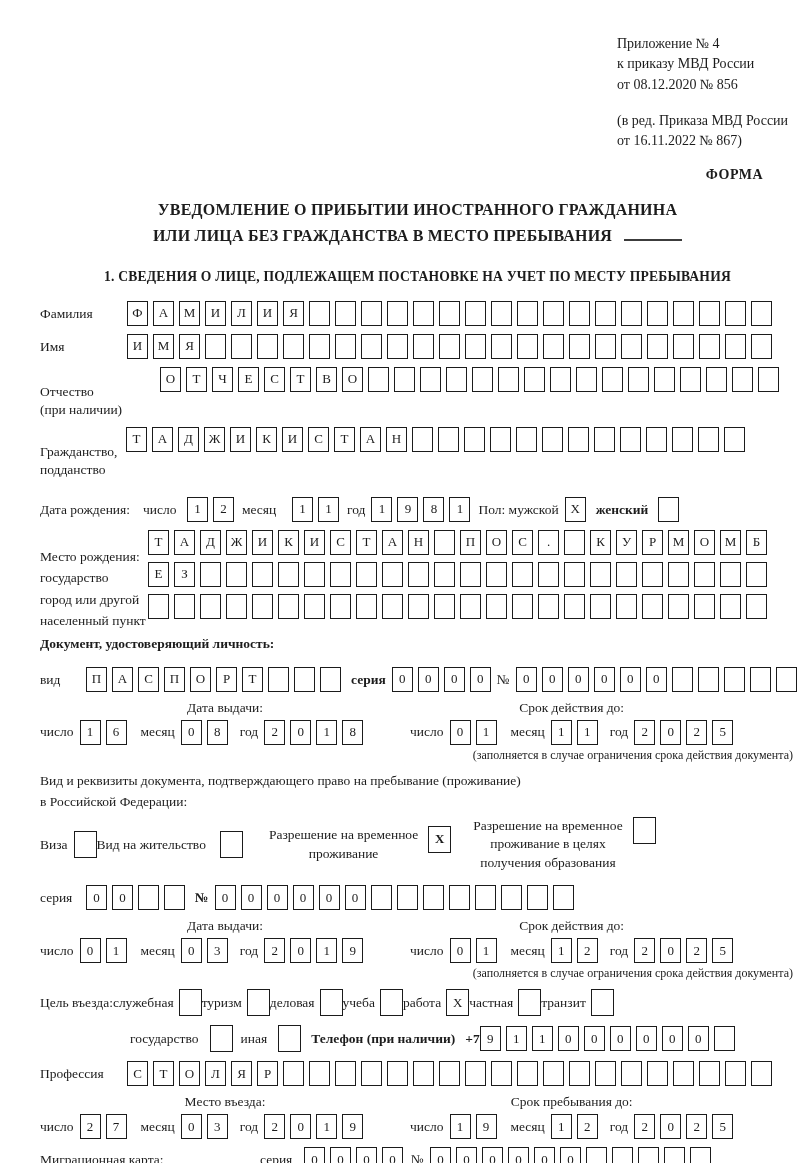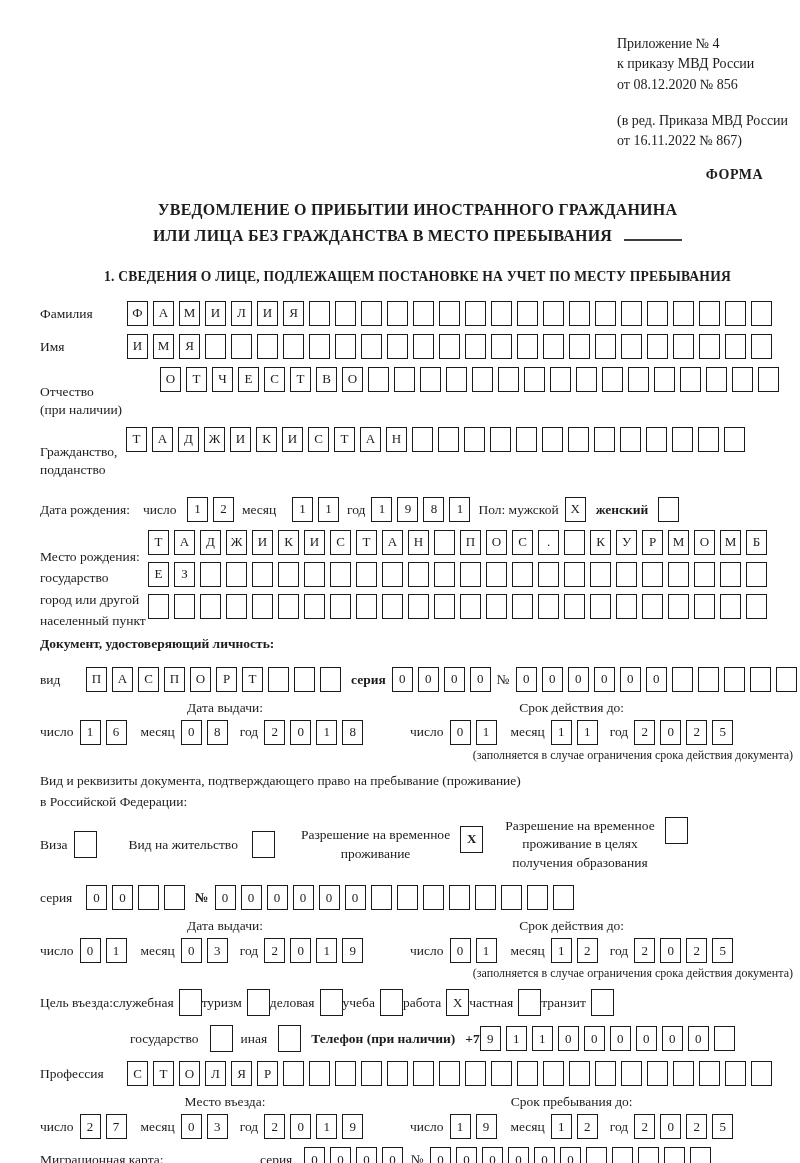--- a/index.html
+++ b/index.html
@@ -414,21 +414,21 @@
       <div>в Российской Федерации:</div>
     </div>
 
     <div class="optrow">
       <div class="opt">
         <span class="t">Виза</span>
         <span class="cells gap6">
             <span class="cell big"></span>
           </span>
       </div>
-      <div class="opt" style="margin-left:32px;">
+      <div class="opt" style="">
         <span class="t">Вид на жительство</span>
         <span class="cells gap14">
             <span class="cell big"></span>
           </span>
       </div>
       <div class="opt" style="margin-left:26px;">
         <div class="optlbl">
           <div>Разрешение на временное</div>
           <div>проживание</div>
         </div>

